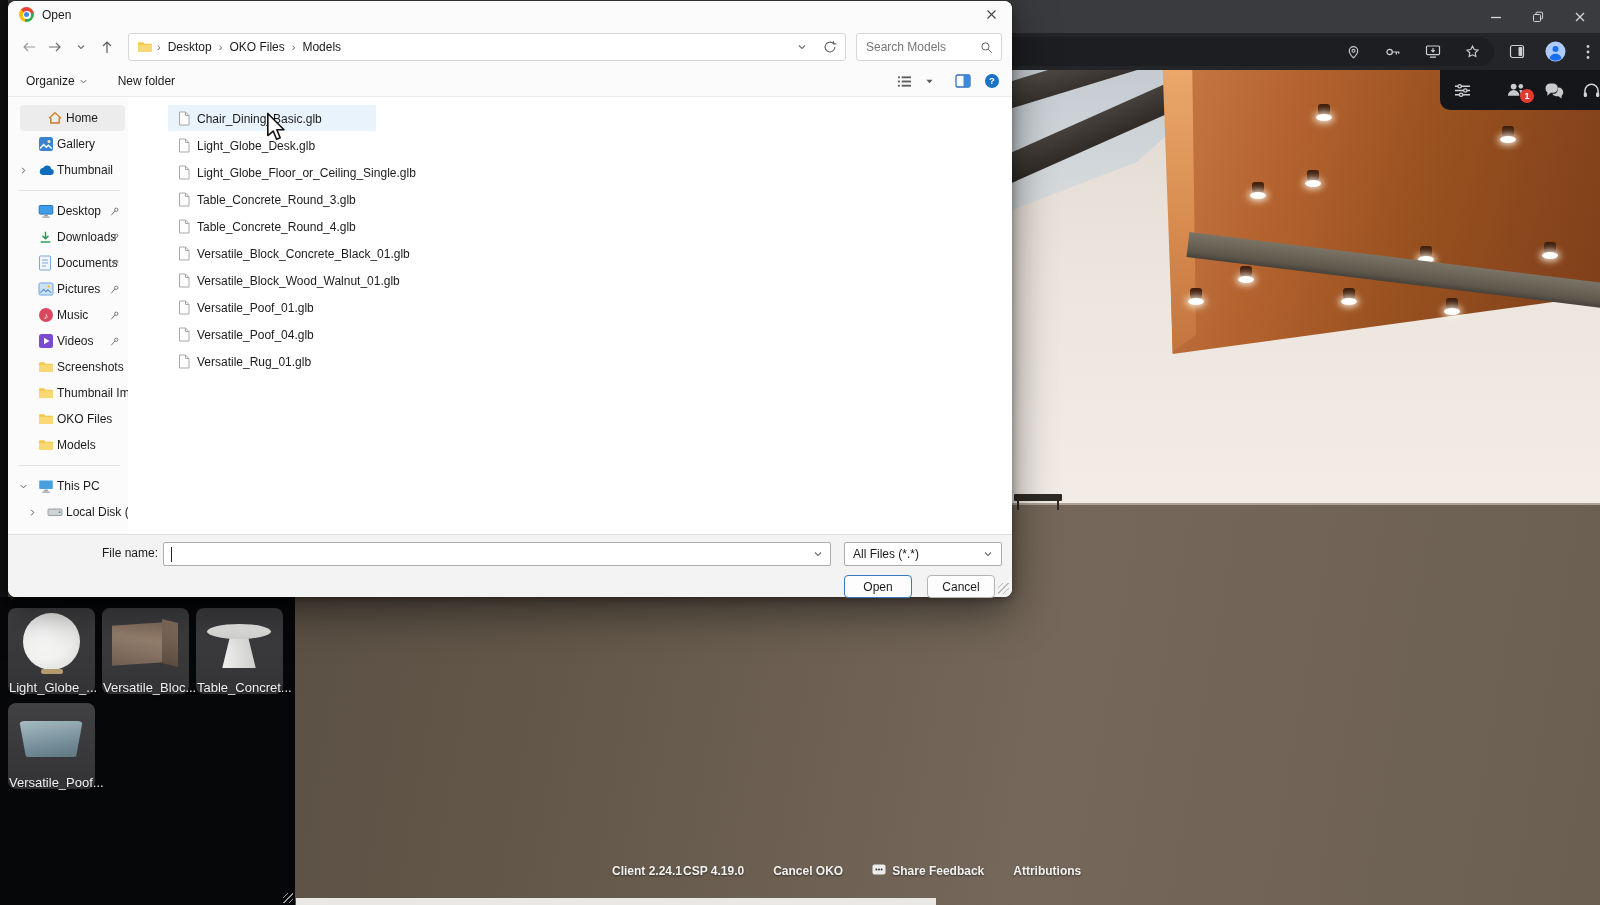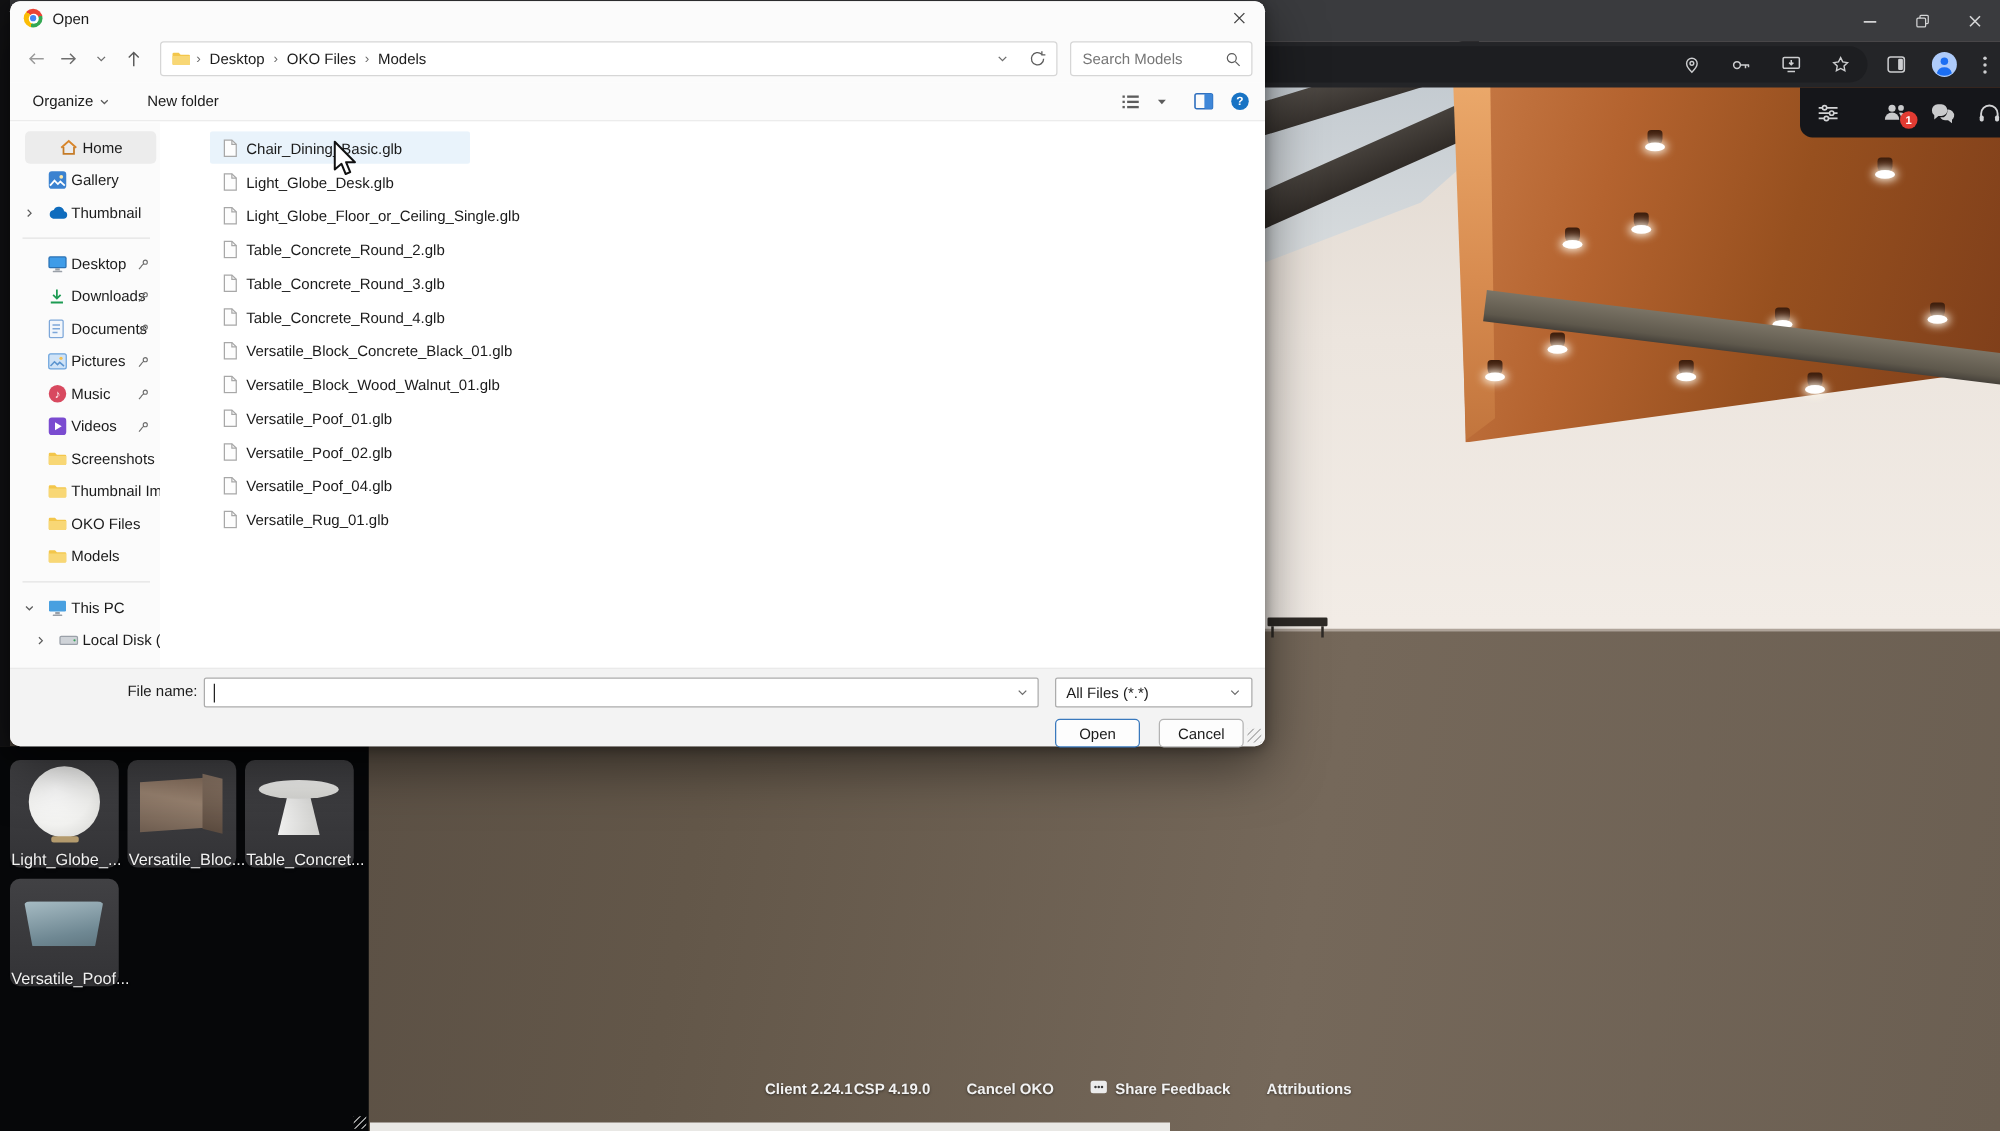--- a/index.html
+++ b/index.html
@@ -692,31 +692,20 @@
           </div>
           <div class="frow">
             <span class="fic">
               <span style="display: inline-flex;">
                 <svg width="12" height="15" viewBox="0 0 12 15">
                   <path d="M1.5 1h6l3.5 3.5V14h-9.5Z" fill="#fdfdfd" stroke="#a8a8a8"></path>
                   <path d="M7.5 1v3.5H11" fill="none" stroke="#a8a8a8"></path>
                 </svg>
               </span>
             </span>
-            <span class="fname">Table_Concrete_Round_2.glb</span>
-          </div>
-          <div class="frow">
-            <span class="fic">
-              <span style="display: inline-flex;">
-                <svg width="12" height="15" viewBox="0 0 12 15">
-                  <path d="M1.5 1h6l3.5 3.5V14h-9.5Z" fill="#fdfdfd" stroke="#a8a8a8"></path>
-                  <path d="M7.5 1v3.5H11" fill="none" stroke="#a8a8a8"></path>
-                </svg>
-              </span>
-            </span>
             <span class="fname">Table_Concrete_Round_3.glb</span>
           </div>
           <div class="frow">
             <span class="fic">
               <span style="display: inline-flex;">
                 <svg width="12" height="15" viewBox="0 0 12 15">
                   <path d="M1.5 1h6l3.5 3.5V14h-9.5Z" fill="#fdfdfd" stroke="#a8a8a8"></path>
                   <path d="M7.5 1v3.5H11" fill="none" stroke="#a8a8a8"></path>
                 </svg>
               </span>
@@ -748,31 +737,20 @@
           <div class="frow">
             <span class="fic">
               <span style="display: inline-flex;">
                 <svg width="12" height="15" viewBox="0 0 12 15">
                   <path d="M1.5 1h6l3.5 3.5V14h-9.5Z" fill="#fdfdfd" stroke="#a8a8a8"></path>
                   <path d="M7.5 1v3.5H11" fill="none" stroke="#a8a8a8"></path>
                 </svg>
               </span>
             </span>
             <span class="fname">Versatile_Poof_01.glb</span>
-          </div>
-          <div class="frow">
-            <span class="fic">
-              <span style="display: inline-flex;">
-                <svg width="12" height="15" viewBox="0 0 12 15">
-                  <path d="M1.5 1h6l3.5 3.5V14h-9.5Z" fill="#fdfdfd" stroke="#a8a8a8"></path>
-                  <path d="M7.5 1v3.5H11" fill="none" stroke="#a8a8a8"></path>
-                </svg>
-              </span>
-            </span>
-            <span class="fname">Versatile_Poof_02.glb</span>
           </div>
           <div class="frow">
             <span class="fic">
               <span style="display: inline-flex;">
                 <svg width="12" height="15" viewBox="0 0 12 15">
                   <path d="M1.5 1h6l3.5 3.5V14h-9.5Z" fill="#fdfdfd" stroke="#a8a8a8"></path>
                   <path d="M7.5 1v3.5H11" fill="none" stroke="#a8a8a8"></path>
                 </svg>
               </span>
             </span>

